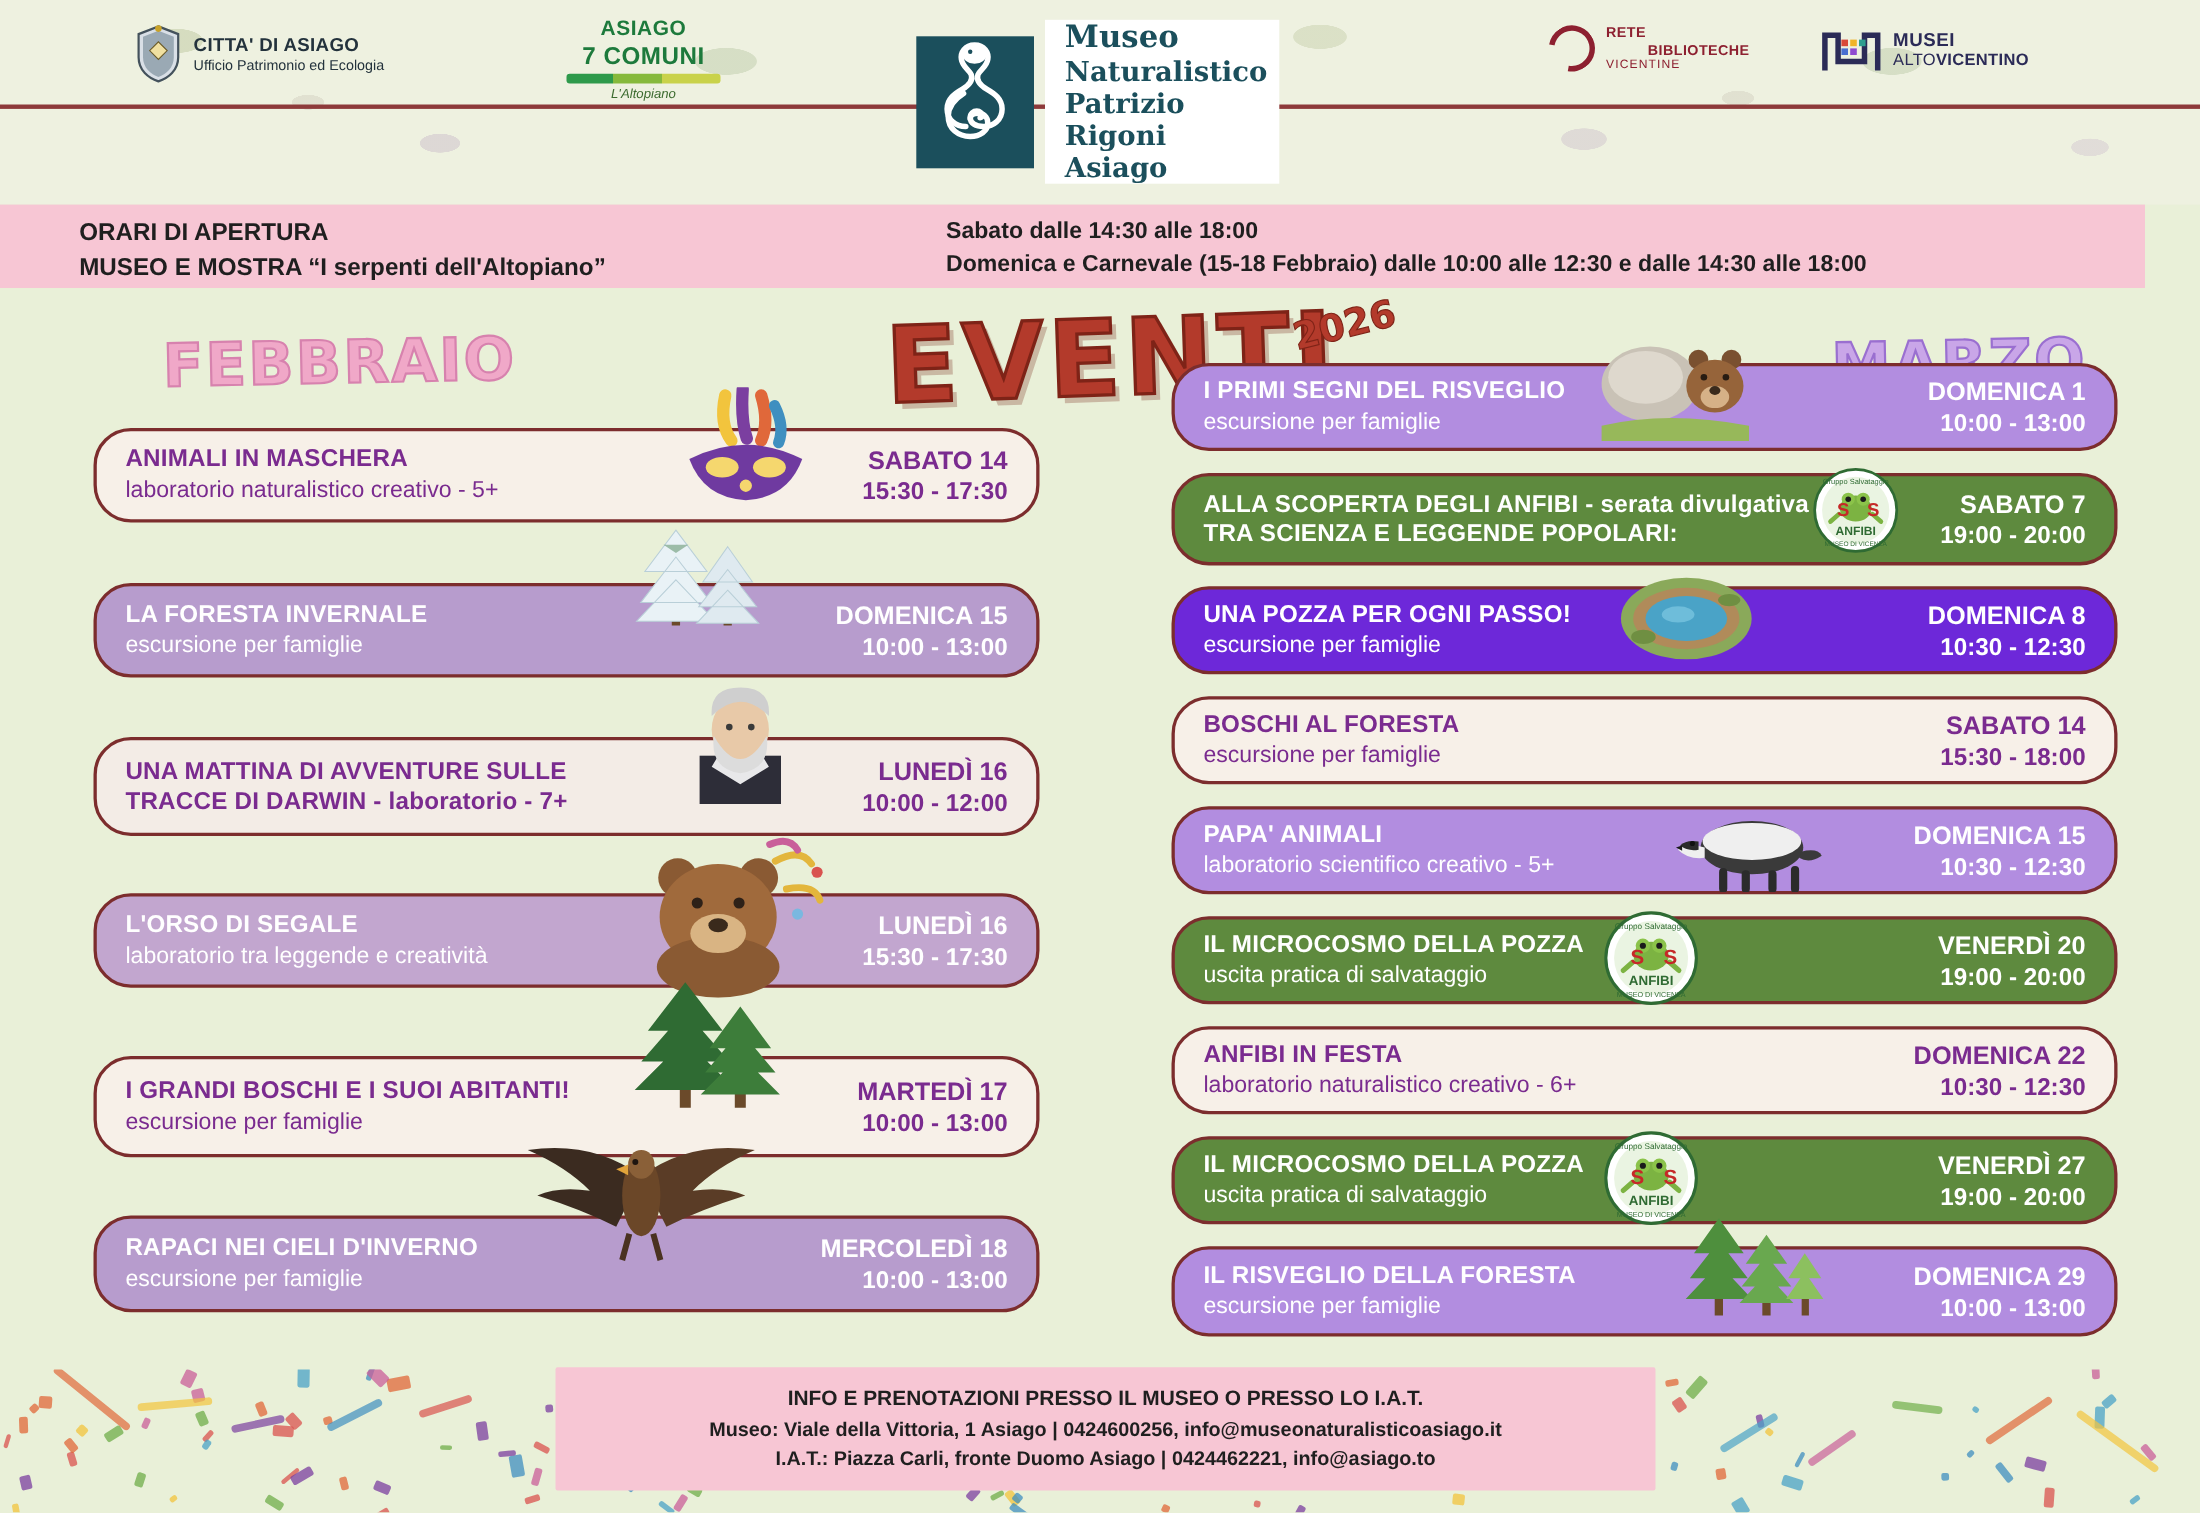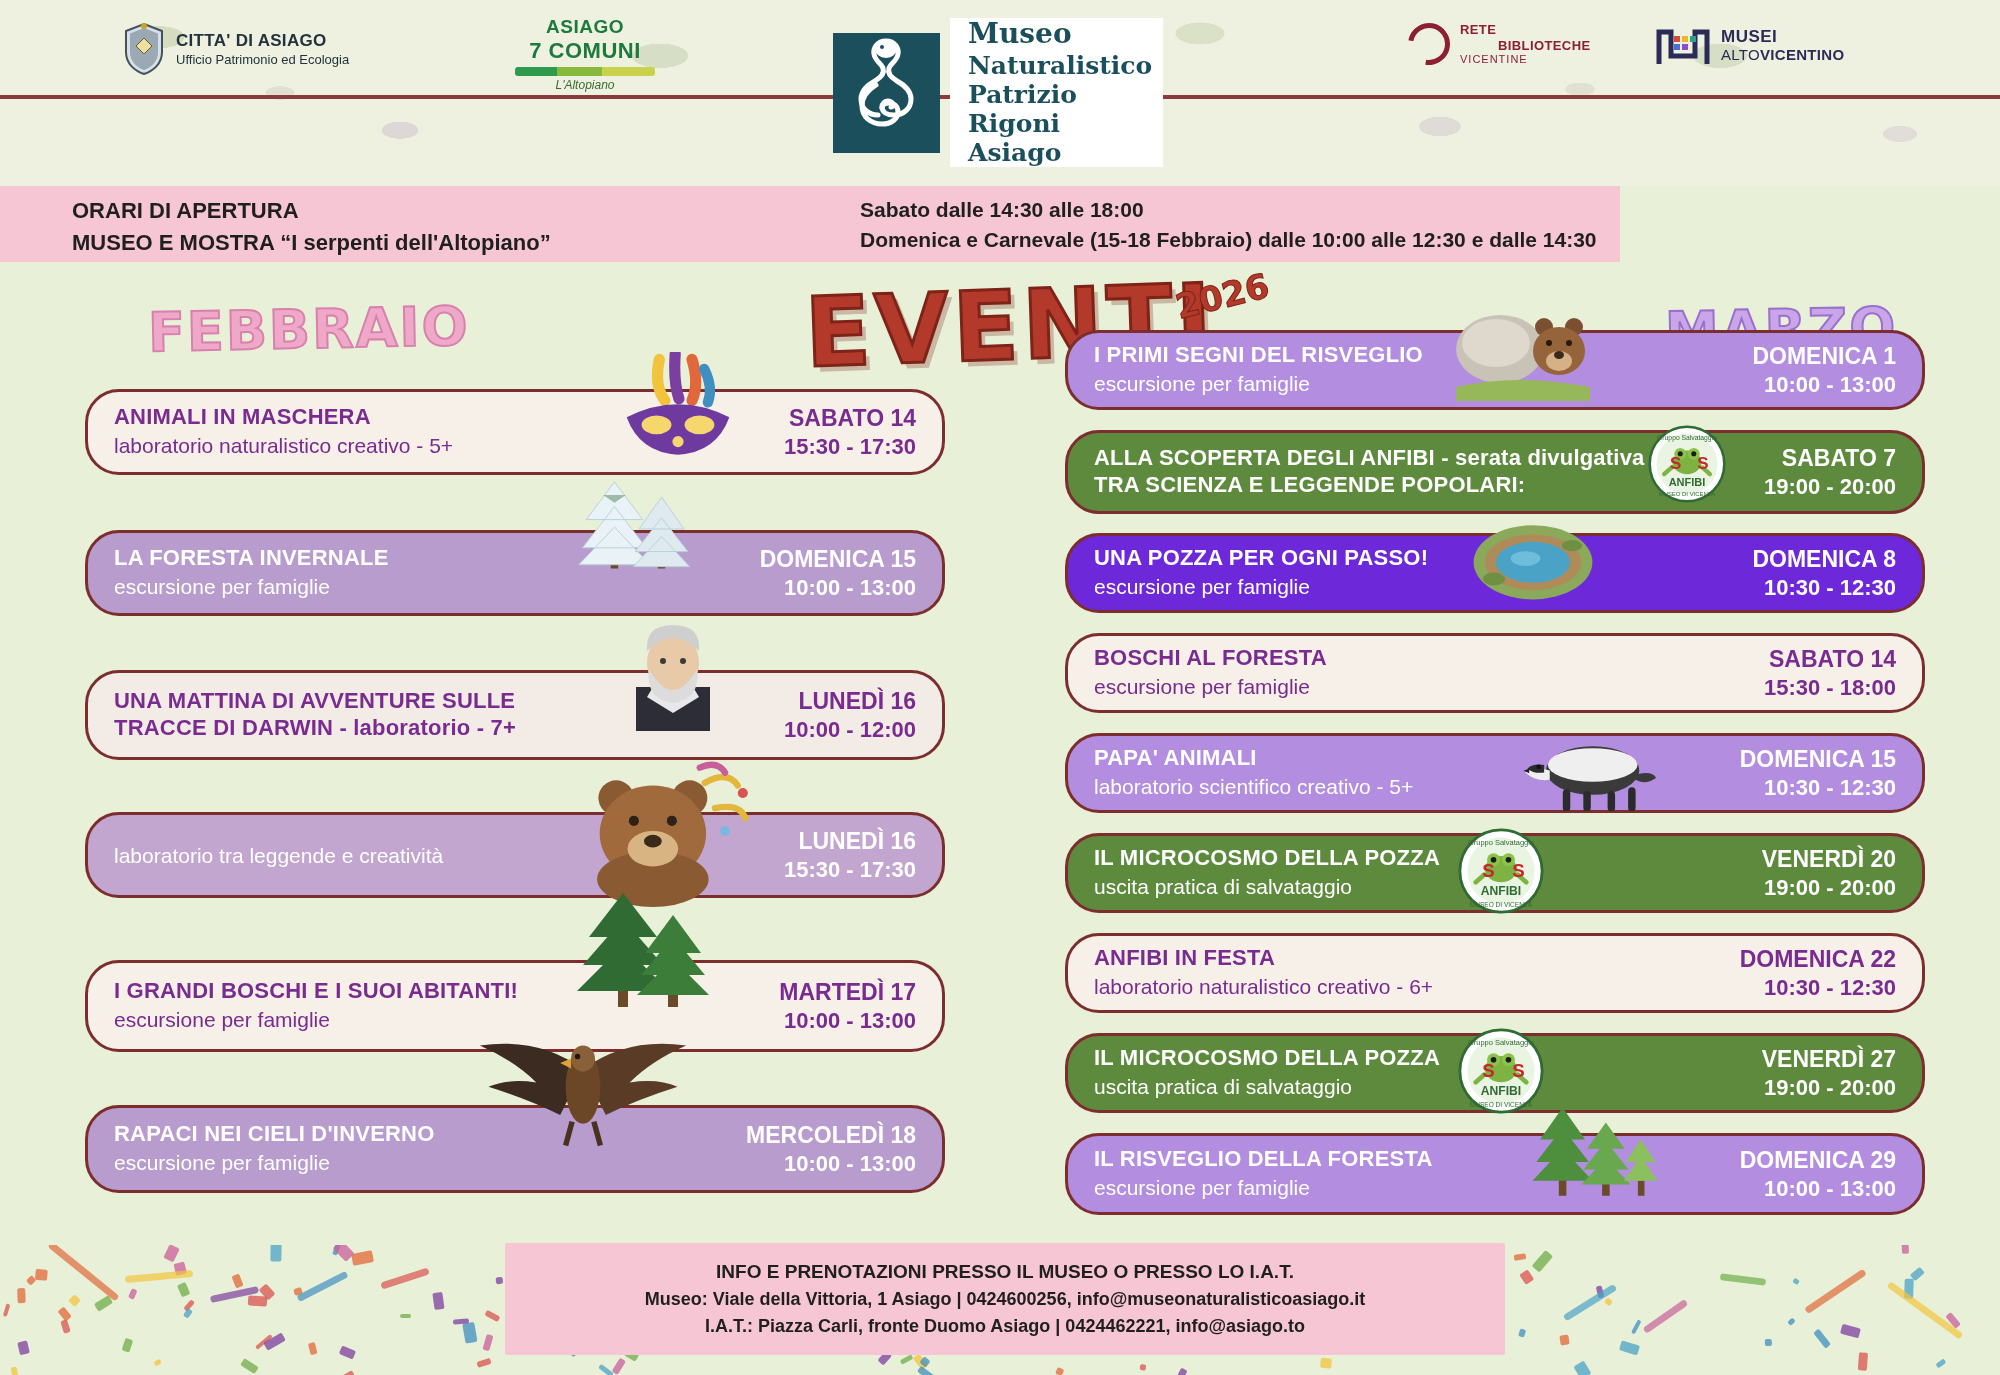--- a/index.html
+++ b/index.html
@@ -70,21 +70,21 @@
 
   #logo-musei { left:1655px; top:22px; }
   .musei-mark { width:56px; height:46px; position:relative; }
   .musei-text { line-height:1.15; }
   .musei-text .m1 { font-size:17px; font-weight:bold; color:#2b2b57; letter-spacing:.5px; }
   .musei-text .m2 { font-size:15px; color:#2b2b57; letter-spacing:.3px; }
   .musei-text .m2 b { font-weight:bold; }
 
   
   .orari-band {
-    position:absolute; top:186px; left:0; width:1620px; height:76px;
+    position:absolute; top:186px; left:0; width:1950px; height:76px;
     background:#f7c6d4;
     color:#1f1f1f;
   }
   .orari-left { position:absolute; left:72px; top:9px; font-size:22px; font-weight:bold; line-height:1.45; }
   .orari-right { position:absolute; left:860px; top:9px; font-size:21px; font-weight:bold; line-height:1.45; }
 
   
   .main {
     position:absolute; top:262px; left:0; width:2000px; height:1113px;
     background:#e9f0d8;
@@ -393,20 +393,21 @@
         <path d="M35 66 q20 22 40 0 l6 10 -26 16 -26 -16z" fill="#e8e8ea"></path>
         <ellipse cx="55" cy="42" rx="26" ry="30" fill="#e8c9a8"></ellipse>
         <path d="M29 30 q26 -26 52 0 q2 -26 -26 -26 q-28 0 -26 26z" fill="#cfcfcf"></path>
         <path d="M31 48 q24 42 48 0 q4 30 -24 34 q-28 -4 -24 -34z" fill="#dcdcdc"></path>
         <circle cx="45" cy="40" r="3" fill="#3a3a3a"></circle>
           <circle cx="65" cy="40" r="3" fill="#3a3a3a"></circle>
       </svg></span>
     </div>
     <div class="card" style="background: rgb(194, 166, 207); color: rgb(255, 255, 255); position: absolute; left: 0px; top: 422px; width: 860px; height: 86px;">
       <div class="card-texts">
+        <div class="card-title">L'ORSO DI SEGALE</div>
         <div class="card-sub">laboratorio tra leggende e creatività</div>
       </div>
       <div class="card-when">
         <div class="card-day">LUNEDÌ 16</div>
         <div class="card-time">15:30 - 17:30</div>
       </div>
       <span class="thumb" style="left: 480px; top: -60px; width: 190px;"><svg width="190" viewBox="0 0 150 120" style="height: auto;">
         <circle cx="38" cy="34" r="14" fill="#8a5a33"></circle>
           <circle cx="96" cy="34" r="14" fill="#8a5a33"></circle>
         <ellipse cx="67" cy="62" rx="42" ry="38" fill="#a06a3c"></ellipse>

